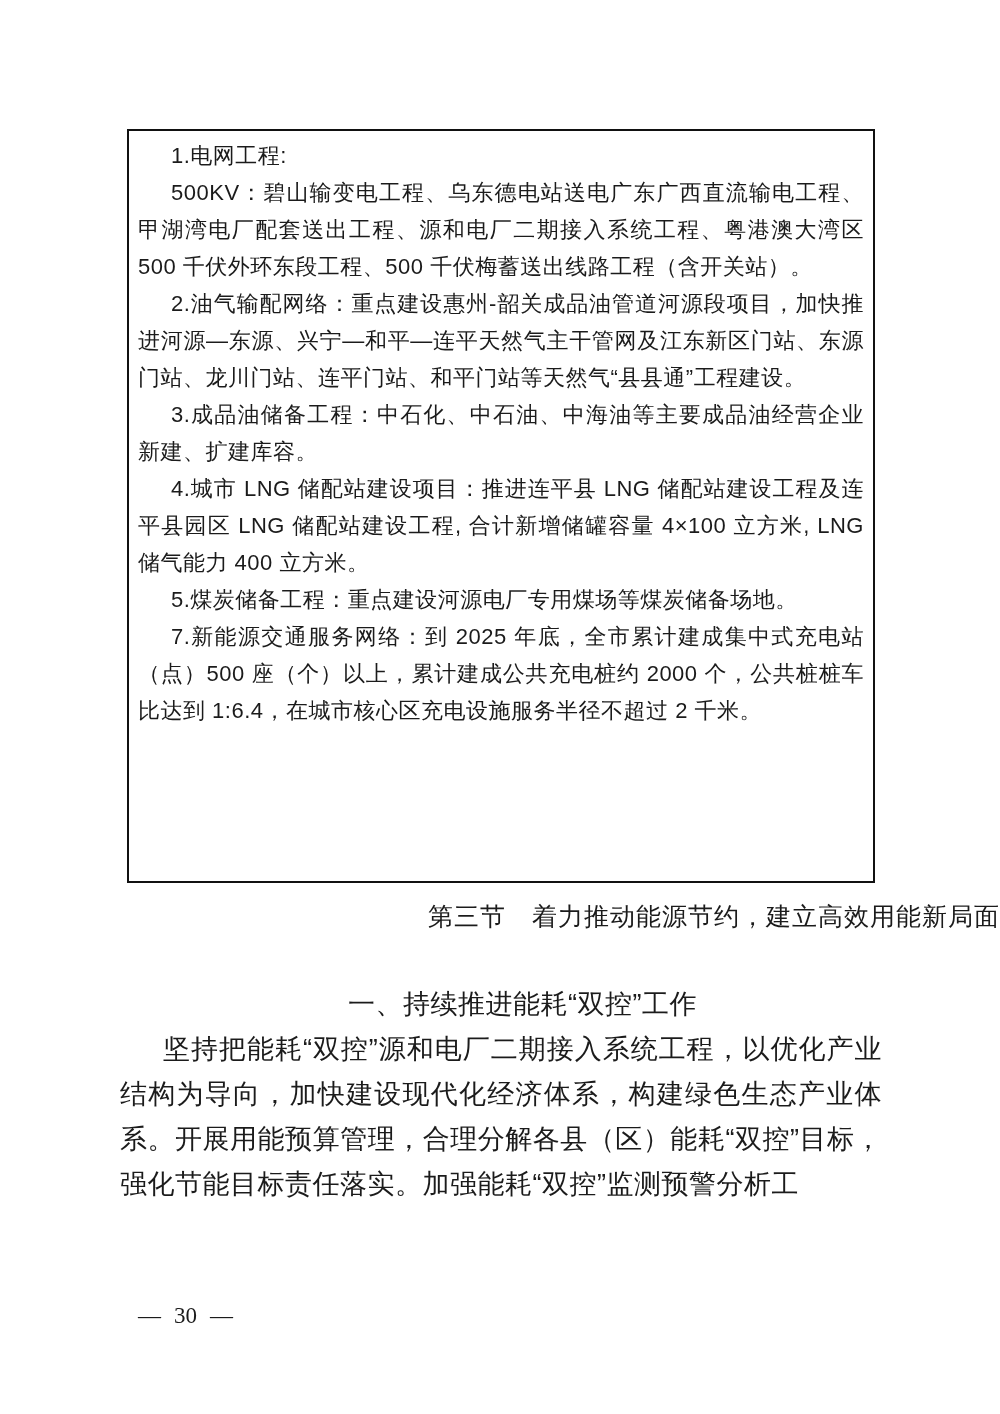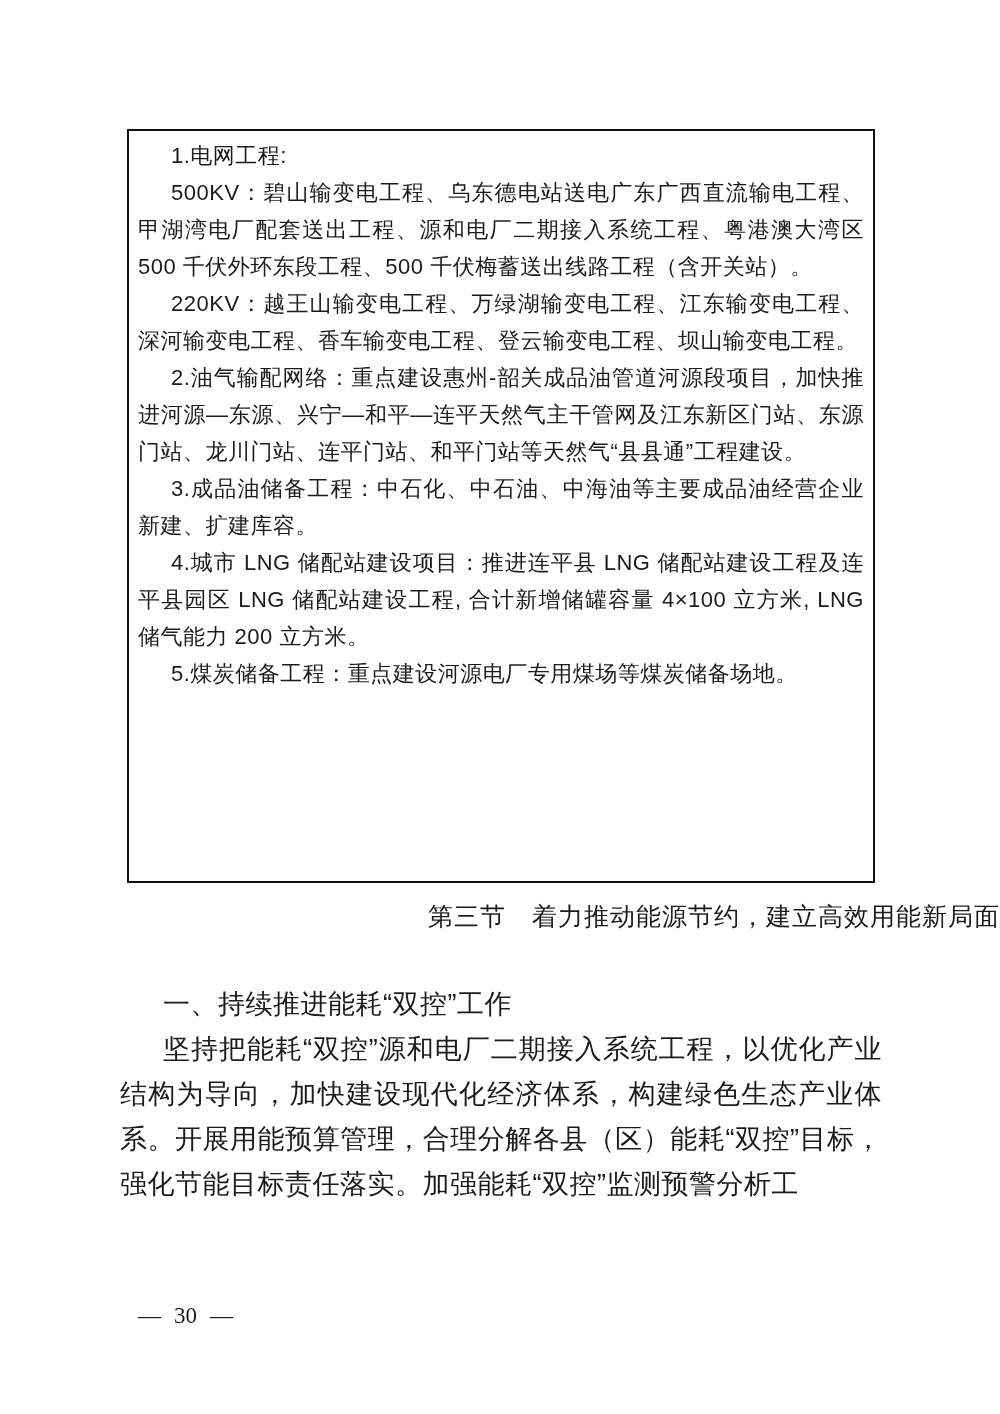--- a/index.html
+++ b/index.html
@@ -46,20 +46,21 @@
     left: 120px;
     top: 982px;
     width: 762px;
   }
   .main .subheading {
     margin: 0;
     font-size: 27px;
     line-height: 45px;
     text-indent: 43px;
     letter-spacing: 0.5px;
+    text-align: center;
   }
   .main .body-para {
     margin: 0;
     font-size: 27px;
     line-height: 45px;
     text-align: justify;
     text-indent: 43px;
     letter-spacing: 0.5px;
   }
   .footer {
@@ -73,25 +74,25 @@
   .footer .pn { margin: 0 13px; text-align: right; }
 </style>
 </head>
 <body>
 
 <div class="page">
 
   <div class="notice-box">
     <p>1.电网工程:</p>
     <p>500KV：碧山输变电工程、乌东德电站送电广东广西直流输电工程、甲湖湾电厂配套送出工程、源和电厂二期接入系统工程、粤港澳大湾区 500 千伏外环东段工程、500 千伏梅蓄送出线路工程（含开关站）。</p>
-    <p>220KV：越王山输变电工程、万绿湖输变电工程、江东输变电工程、深河输变电工程、香车输变电工程、登云输变电工程、坝山输变电工程。</p>
     <p>2.油气输配网络：重点建设惠州-韶关成品油管道河源段项目，加快推进河源—东源、兴宁—和平—连平天然气主干管网及江东新区门站、东源门站、龙川门站、连平门站、和平门站等天然气“县县通”工程建设。</p>
     <p>3.成品油储备工程：中石化、中石油、中海油等主要成品油经营企业新建、扩建库容。</p>
-    <p>4.城市 LNG 储配站建设项目：推进连平县 LNG 储配站建设工程及连平县园区 LNG 储配站建设工程, 合计新增储罐容量 4×100 立方米, LNG 储气能力 200 立方米。</p>
+    <p>4.城市 LNG 储配站建设项目：推进连平县 LNG 储配站建设工程及连平县园区 LNG 储配站建设工程, 合计新增储罐容量 4×100 立方米, LNG 储气能力 400 立方米。</p>
     <p>5.煤炭储备工程：重点建设河源电厂专用煤场等煤炭储备场地。</p>
+    <p>7.新能源交通服务网络：到 2025 年底，全市累计建成集中式充电站（点）500 座（个）以上，累计建成公共充电桩约 2000 个，公共桩桩车比达到 1:6.4，在城市核心区充电设施服务半径不超过 2 千米。</p>
   </div>
 
   <div class="section-heading">第三节　着力推动能源节约，建立高效用能新局面</div>
 
   <div class="main">
     <p class="subheading">一、持续推进能耗“双控”工作</p>
     <p class="body-para">坚持把能耗“双控”源和电厂二期接入系统工程，以优化产业结构为导向，加快建设现代化经济体系，构建绿色生态产业体系。开展用能预算管理，合理分解各县（区）能耗“双控”目标，强化节能目标责任落实。加强能耗“双控”监测预警分析工</p>
   </div>
 
   <div class="footer">

